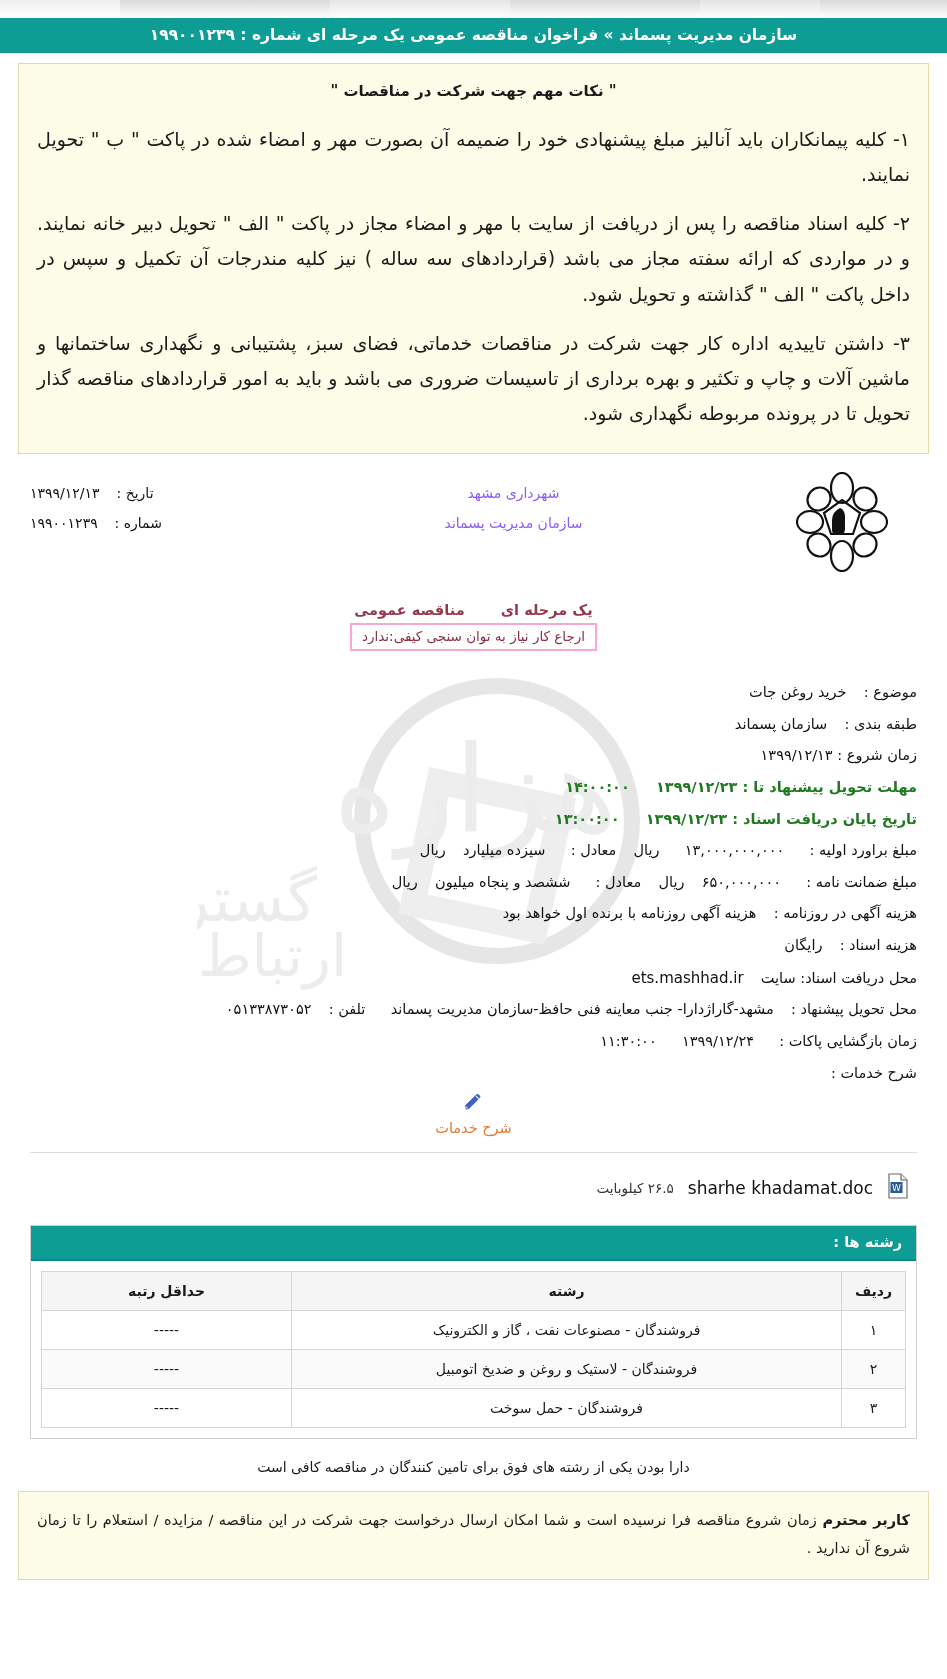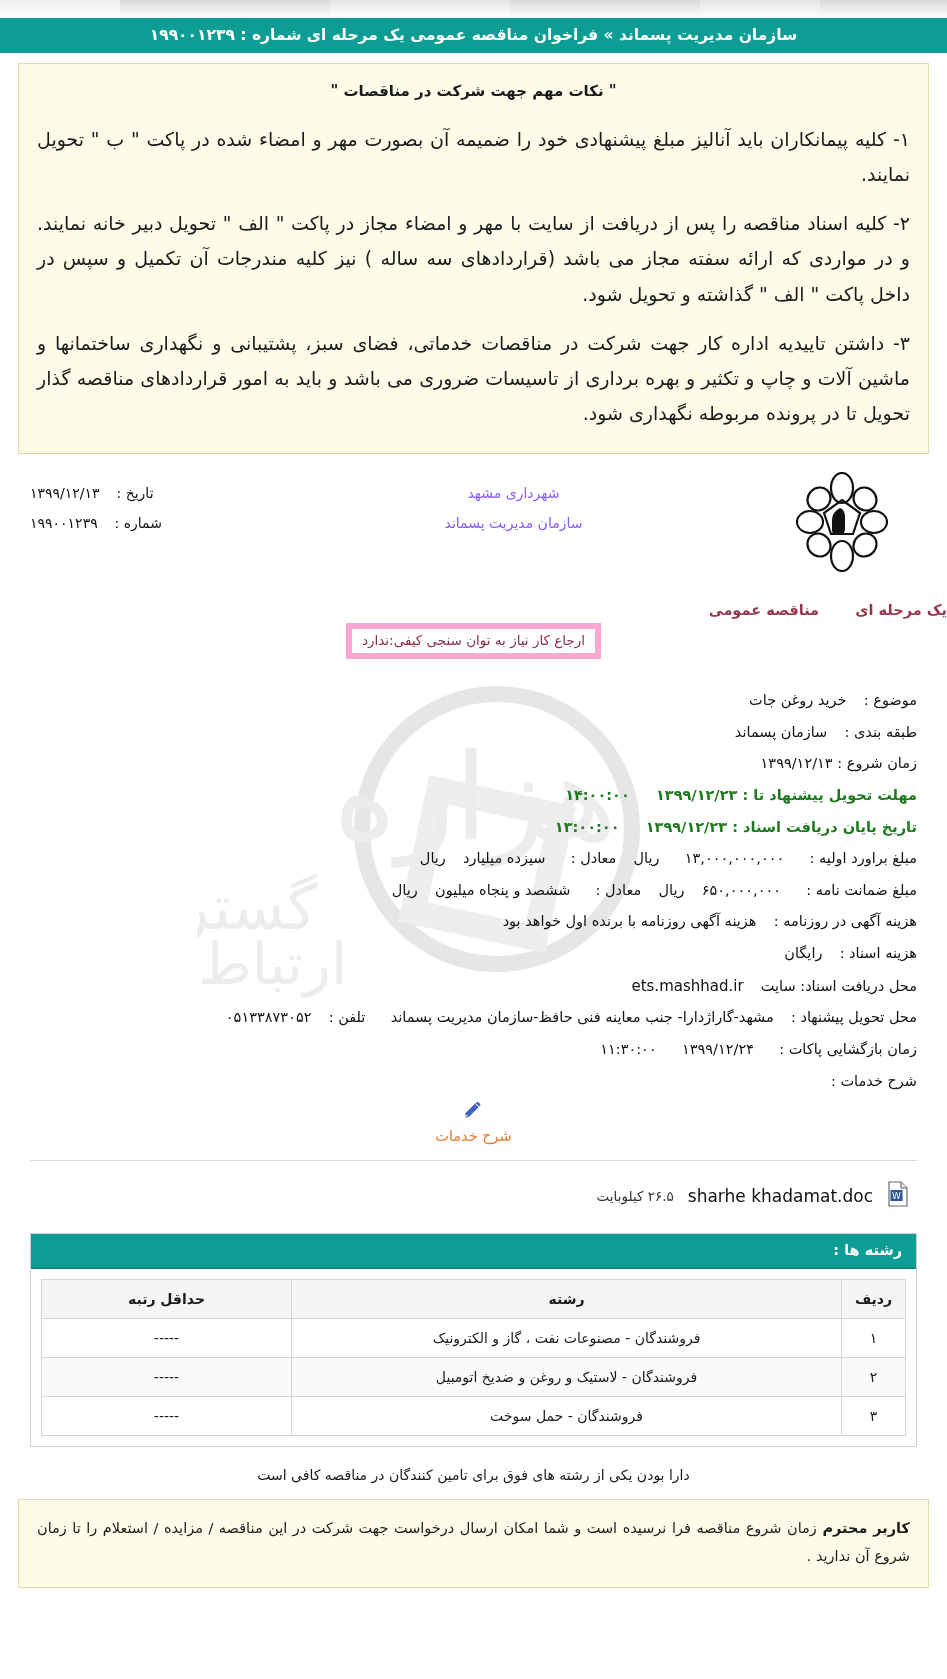--- a/index.html
+++ b/index.html
@@ -105,35 +105,35 @@
   }
   .lh-logo {
     width: 150px;
     display: flex;
     justify-content: center;
     order: 1;
   }
 
   
   .tender-type {
-    text-align: right;
+    text-align: center;
     color: #96374d;
     font-size: 14.5px;
     font-weight: bold;
     margin-top: 30px;
     direction: rtl;
   }
   .tender-type .gap { display: inline-block; width: 26px; }
   .qualification-wrap {
     display: flex;
     justify-content: center;
     margin-top: 5px;
   }
   .qualification-box {
-    border: 6px solid #f9a8d4;
+    border: 2px solid #f9a8d4;
     color: #8a2f45;
     font-size: 13.5px;
     padding: 3px 10px 5px 10px;
     direction: rtl;
     background: transparent;
   }
 
   
   .details-zone {
     position: relative;

